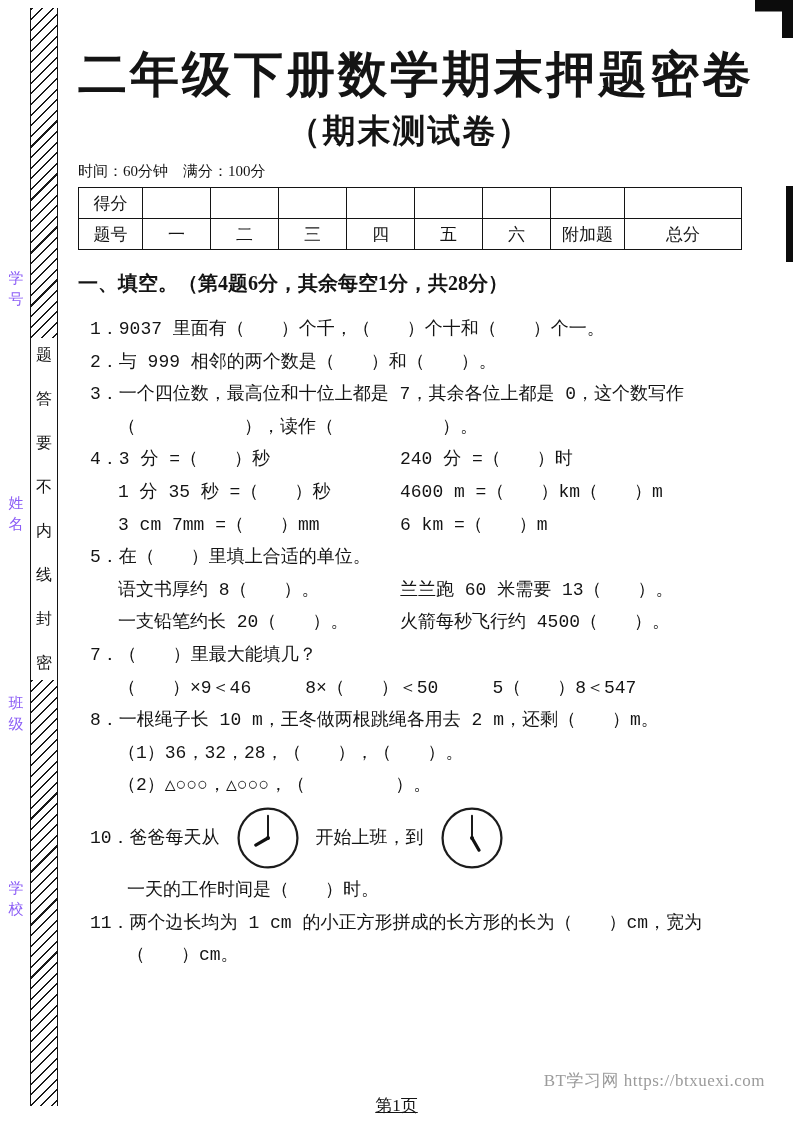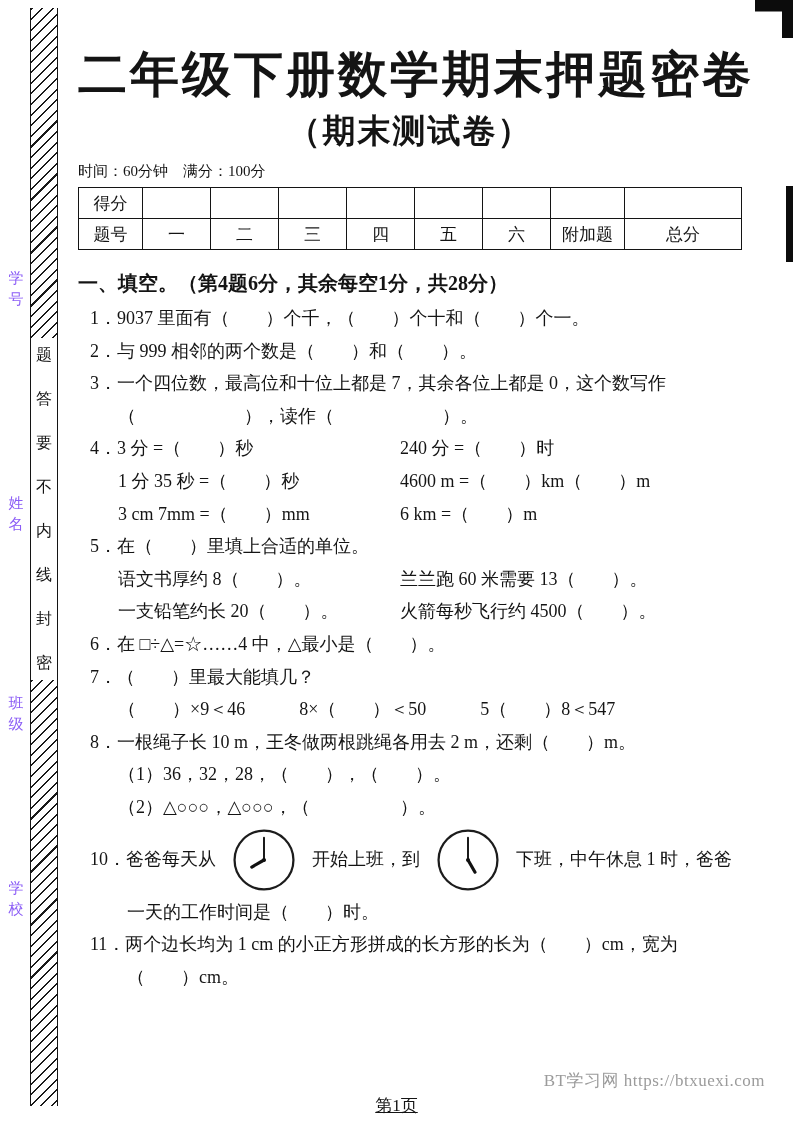--- a/index.html
+++ b/index.html
@@ -48,21 +48,21 @@
   .meta { font-size:15px; text-align:left; margin-top:8px; padding-right:4px; }
 
   .score-table { border-collapse:collapse; table-layout:fixed; width:663px; margin-top:6px; }
   .score-table td {
     border:1.6px solid #141414; height:31px; text-align:center;
     font-size:17px; padding:0; overflow:hidden;
   }
 
   .section-head { font-size:20px; font-weight:700; margin-top:18px; line-height:30px; }
 
-  .questions { margin-top:4px; font-size:18px; }
+  .questions { margin-top:15px; font-size:18px;font-family:Liberation Mono, monospace; }
   .line { line-height:32.6px; padding-left:12px; white-space:nowrap; }
   .line.indent  { padding-left:40px; }
   .line.indent2 { padding-left:49px; }
   .two-col { display:flex; }
   .colA { display:inline-block; flex:0 0 auto; width:282px; }
   .colA-wide { width:310px; }
 
   .q10-line { display:flex; align-items:center; gap:16px; height:72px; }
   .clock { width:64px; height:64px; flex:0 0 auto; }
 
@@ -167,21 +167,20 @@
     <div class="line">5．在（　　）里填上合适的单位。</div>
     <div class="line indent two-col">
       <span class="colA">语文书厚约 8（　　）。</span>
       <span>兰兰跑 60 米需要 13（　　）。</span>
     </div>
     <div class="line indent two-col">
       <span class="colA">一支铅笔约长 20（　　）。</span>
       <span>火箭每秒飞行约 4500（　　）。</span>
     </div>
 
-    <div class="line">6．在 □÷△=☆……4 中，△最小是（　　）。</div>
     <div class="line">7．（　　）里最大能填几？</div>
     <div class="line indent">（　　）×9＜46　　　8×（　　）＜50　　　5（　　）8＜547</div>
     <div class="line">8．一根绳子长 10 m，王冬做两根跳绳各用去 2 m，还剩（　　）m。</div>
     <div class="line indent">（1）36，32，28，（　　），（　　）。</div>
     <div class="line indent">（2）△○○○，△○○○，（　　　　　）。</div>
 
     <div class="line q10-line">
       <span>10．爸爸每天从</span>
       <svg class="clock" viewBox="0 0 100 100">
         <text x="49.99999999999999" y="20.6" text-anchor="middle" font-size="10.5" fill="#111">12</text>
@@ -237,21 +236,20 @@
           <line x1="91" y1="50" x2="95" y2="50" stroke="#1c1c1c" stroke-width="1.6"></line>
           <text x="78.57883832488648" y="37.1" text-anchor="middle" font-size="10.5" fill="#111">2</text>
           <line x1="85.50704155516199" y1="29.500000000000004" x2="88.97114317029974" y2="27.500000000000004" stroke="#1c1c1c" stroke-width="1.6"></line>
           <text x="66.5" y="25.02116167511353" text-anchor="middle" font-size="10.5" fill="#111">1</text>
           <line x1="70.5" y1="14.492958444838017" x2="72.5" y2="11.02885682970026" stroke="#1c1c1c" stroke-width="1.6"></line>
           <circle cx="50" cy="50" r="46" fill="#ffffff" stroke="#1c1c1c" stroke-width="3.5"></circle>
         <line x1="50" y1="50" x2="50" y2="28" stroke="#111" stroke-width="5" stroke-linecap="round" transform="rotate(150 50 50)"></line>
         <line x1="50" y1="50" x2="50" y2="15" stroke="#111" stroke-width="3" stroke-linecap="round" transform="rotate(0 50 50)"></line>
         <circle cx="50" cy="50" r="3" fill="#111"></circle>
       </svg>
-      <span>下班，中午休息 1 时，爸爸</span>
     </div>
     <div class="line indent2">一天的工作时间是（　　）时。</div>
 
     <div class="line">11．两个边长均为 1 cm 的小正方形拼成的长方形的长为（　　）cm，宽为</div>
     <div class="line indent2">（　　）cm。</div>
   </div>
 </div>
 
 <div class="footer-site">BT学习网 https://btxuexi.com</div>
 <div class="page-num">第1页</div>

